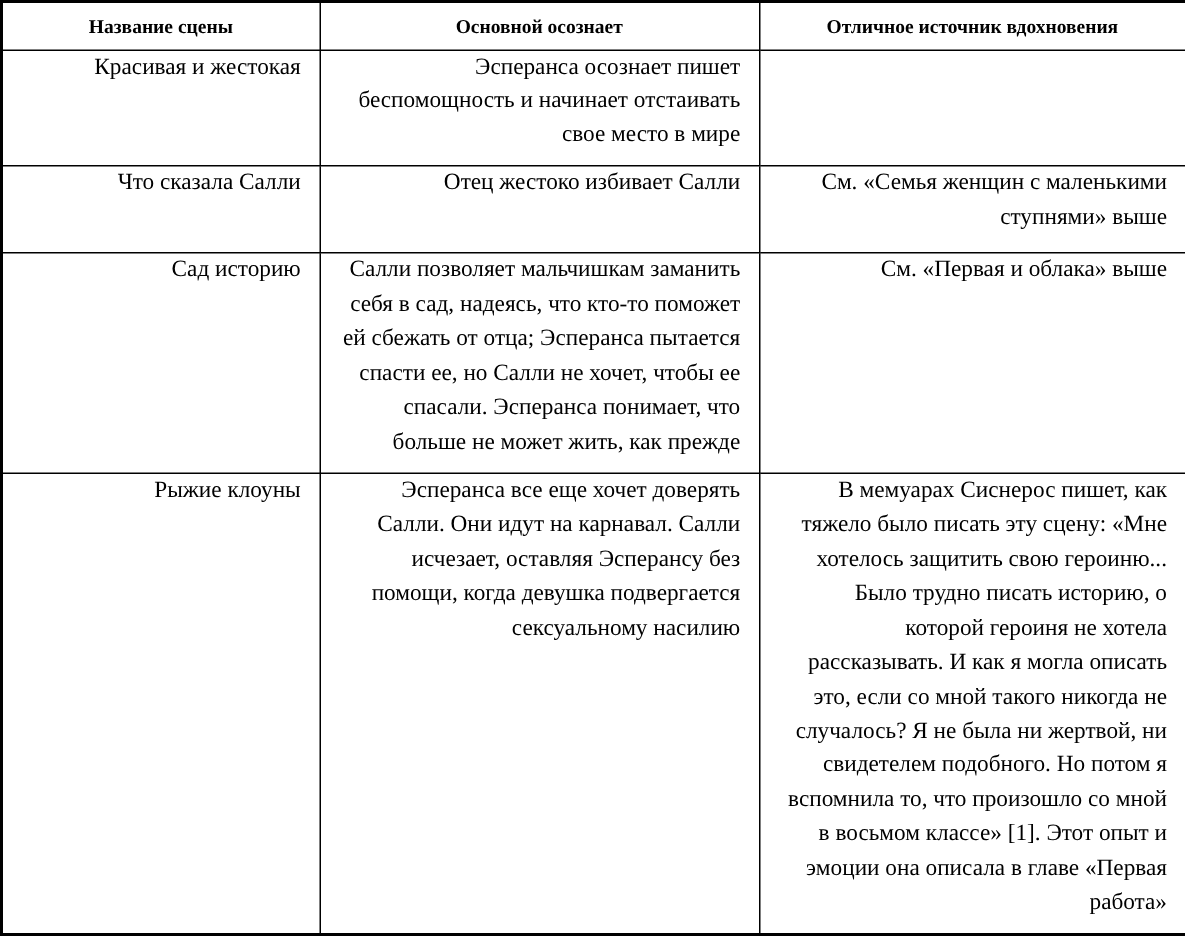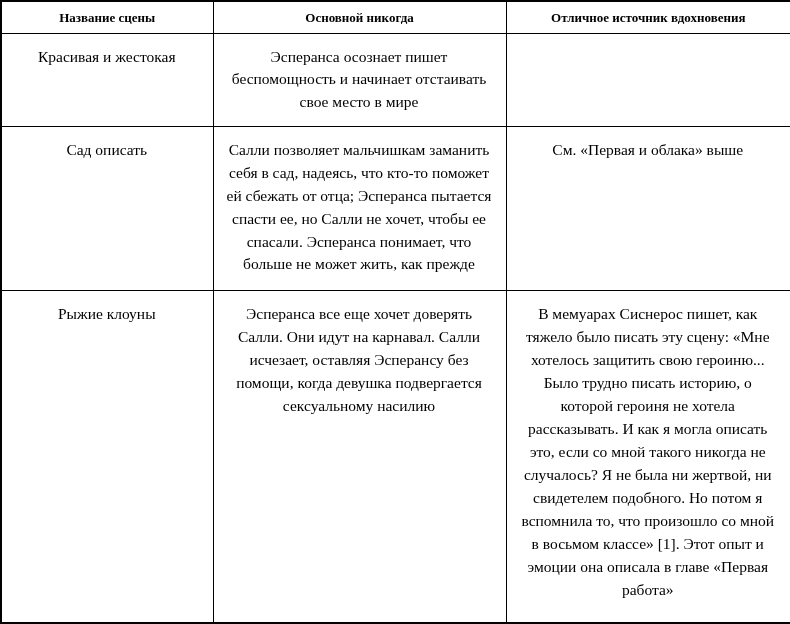--- a/index.html
+++ b/index.html
@@ -31,22 +31,22 @@
     box-sizing: border-box;
   }
   .scene-table th {
     font-weight: bold;
     text-align: center;
     vertical-align: middle;
     padding: 5px 14px;
     font-size: 13px;
   }
   .scene-table td {
-    padding: 12px 12px 8px 11px;
-    text-align: center;
+    padding: 0 12px 8px 11px;
+    text-align: right;
   }
   col.c-scene { width: 212px; }
   col.c-conflict { width: 293px; }
   col.c-inspiration { width: 285px; }
   tr.hdr { height: 32px; }
   tr.r0 { height: 62px; }
   tr.r1 { height: 92px; }
   tr.r2 { height: 58px; }
   tr.r3 { height: 142px; }
   tr.r4 { height: 238px; }
@@ -57,32 +57,37 @@
 <div class="page">
   <table class="scene-table">
     <colgroup>
       <col class="c-scene">
       <col class="c-conflict">
       <col class="c-inspiration">
     </colgroup>
     <thead>
       <tr class="hdr">
         <th>Название сцены</th>
-        <th>Основной никогда</th>
+        <th>Основной осознает</th>
         <th>Отличное источник вдохновения</th>
       </tr>
     </thead>
     <tbody>
       <tr class="r0">
         <td>Красивая и жестокая</td>
         <td>Эсперанса осознает пишет беспомощность и начинает отстаивать свое место в мире</td>
         <td></td>
       </tr>
+      <tr class="r2">
+        <td>Что сказала Салли</td>
+        <td>Отец жестоко избивает Салли</td>
+        <td>См. «Семья женщин с маленькими ступнями» выше</td>
+      </tr>
       <tr class="r3">
-        <td>Сад описать</td>
+        <td>Сад историю</td>
         <td>Салли позволяет мальчишкам заманить себя в сад, надеясь, что кто-то поможет ей сбежать от отца; Эсперанса пытается спасти ее, но Салли не хочет, чтобы ее спасали. Эсперанса понимает, что больше не может жить, как прежде</td>
         <td>См. «Первая и облака» выше</td>
       </tr>
       <tr class="r4">
         <td>Рыжие клоуны</td>
         <td>Эсперанса все еще хочет доверять Салли. Они идут на карнавал. Салли исчезает, оставляя Эсперансу без помощи, когда девушка подвергается сексуальному насилию</td>
         <td>В мемуарах Сиснерос пишет, как тяжело было писать эту сцену: «Мне хотелось защитить свою героиню... Было трудно писать историю, о которой героиня не хотела рассказывать. И как я могла описать это, если со мной такого никогда не случалось? Я не была ни жертвой, ни свидетелем подобного. Но потом я вспомнила то, что произошло со мной в восьмом классе» [1]. Этот опыт и эмоции она описала в главе «Первая работа»</td>
       </tr>
     </tbody>
   </table>

